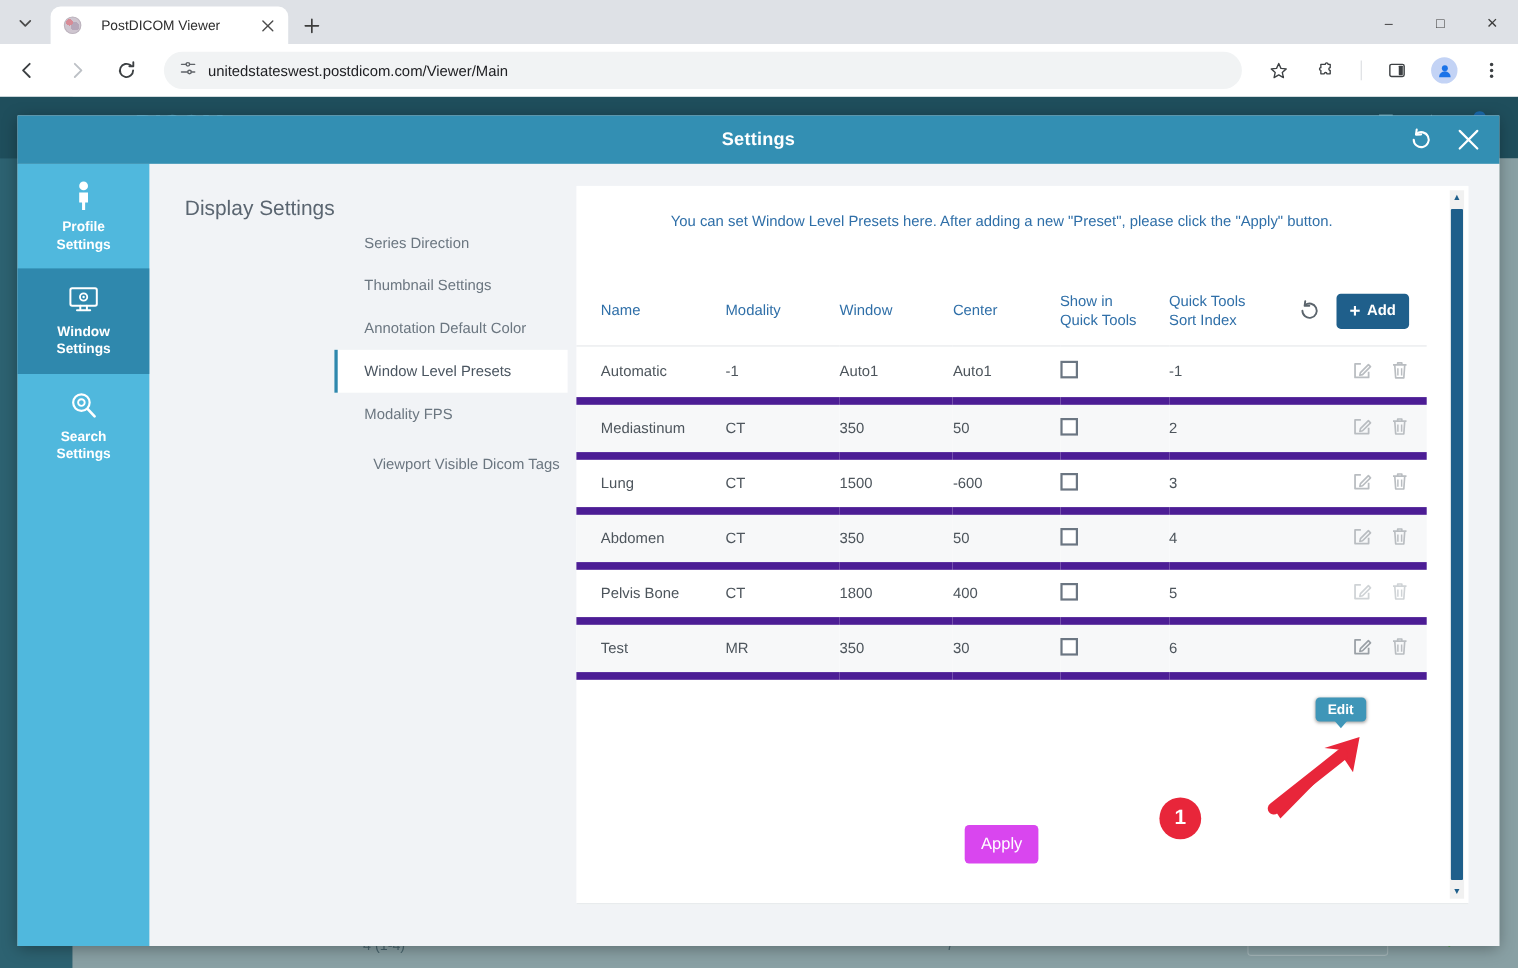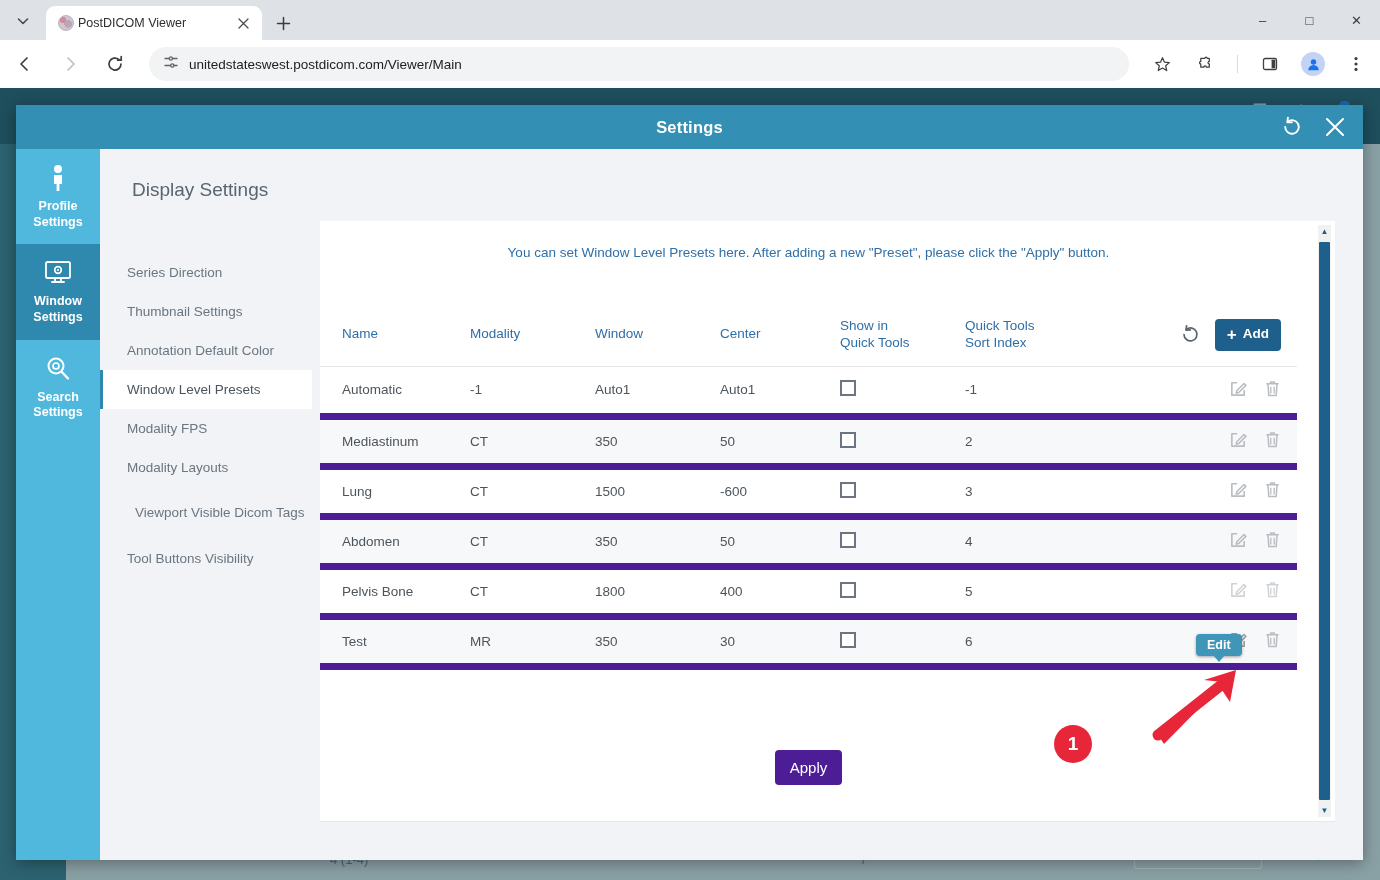--- a/index.html
+++ b/index.html
@@ -19,21 +19,21 @@
     display: flex; align-items: flex-end;
   }
   .tab-listbtn {
     width: 46px; height: 38px; display: flex; align-items: center; justify-content: center;
     color: #4a4a4a;
   }
   .tab-listbtn svg { display:block; }
   .tab {
     width: 216px; height: 34px; background: #ffffff;
     border-radius: 9px 9px 0 0;
-    display: flex; align-items: center; gap: 4px;
+    display: flex; align-items: center; gap: 18px;
     padding: 0 10px 0 12px; position: relative;
   }
   .tab-fav {
     width: 16px; height: 16px; border-radius: 50%;
     background: #c7bfc8;
     background-image:
       radial-gradient(circle at 30% 30%, #d88b96 0 3px, transparent 3px),
       radial-gradient(circle at 65% 55%, #b6a7b9 0 4px, transparent 4px),
       linear-gradient(90deg,#cfc6d0 0 100%);
     flex: 0 0 auto;
@@ -161,33 +161,33 @@
   .modal-title h1 { font-size: 16.5px; font-weight: bold; letter-spacing: .2px; }
   .modal-actions {
     position: absolute; right: 16px; top: 0; height: 44px;
     display: flex; align-items: center; gap: 20px;
   }
   .modal-actions div { color: #fff; display: flex; align-items: center; justify-content: center; }
 
   .modal-body { flex: 1 1 auto; display: flex; min-height: 0; }
 
   .vrail {
-    width: 84px; background: #50b8dd; flex: 0 0 auto;
+    width: 120px; background: #50b8dd; flex: 0 0 auto;
     padding-top: 0;
   }
   .vrail-item {
     padding: 14px 6px 14px; text-align: center; color: #ffffff;
     font-size: 12.5px; font-weight: bold; line-height: 1.25;
   }
   .vrail-item.active { background: #2f88ad; }
   .vrail-ico { height: 30px; display: flex; align-items: center; justify-content: center; margin-bottom: 6px; }
 
   .content {
     flex: 1 1 auto; background: #f1f3f6; position: relative; min-width: 0;
-    display: flex; flex-direction: column;
+    display: flex; flex-direction: row;
   }
   .content-title {
     font-size: 19px; color: #5a6570; padding: 30px 0 0 32px; font-weight: normal;
   }
   .content-main { flex: 1 1 auto; display: flex; min-height: 0; }
 
   .submenu { width: 212px; flex: 0 0 auto; padding-top: 52px; }
   .submenu-item {
     height: 39px; display: flex; align-items: center;
     padding-left: 24px; font-size: 13.5px; color: #6b7680;
@@ -240,21 +240,21 @@
     display: inline-flex; align-items: center; gap: 6px; padding: 0 12px;
     font-size: 13.5px; font-weight: bold;
   }
   .add-btn .plus { font-size: 17px; font-weight: bold; line-height: 1; }
 
   .rowact { display: inline-flex; align-items: center; gap: 16px; justify-content: flex-end; }
   .ic-edit, .ic-del { color: #b9bdc1; display: inline-flex; }
 
   .apply-wrap { position: absolute; left: 0; right: 38px; bottom: 36px; text-align: center; }
   .apply-btn {
-    display: inline-block; background: #4c1d95; color: #fff; font-size: 15px;
+    display: inline-block; background: #d946ef; color: #fff; font-size: 15px;
     padding: 9px 15px; border-radius: 4px;
   }
 
   
   .sb {
     position: absolute; right: 4px; top: 4px; bottom: 4px; width: 13px;
     background: #f1f1f1;
   }
   .sb-arrow { height: 13px; display: flex; align-items: center; justify-content: center;
     color: #1f5f8b; font-size: 8px; }
@@ -473,23 +473,21 @@
         <div class="content-title">Display Settings</div>
 
         <div class="content-main">
 
           <div class="submenu">
             <div class="submenu-item">Series Direction</div>
             <div class="submenu-item">Thumbnail Settings</div>
             <div class="submenu-item">Annotation Default Color</div>
             <div class="submenu-item active">Window Level Presets</div>
             <div class="submenu-item">Modality FPS</div>
-            <div class="submenu-item">Modality Layouts</div>
             <div class="submenu-item" style="height:52px; line-height:1.3; align-items:center;padding-left:32px;">Viewport Visible Dicom Tags</div>
-            <div class="submenu-item">Tool Buttons Visibility</div>
           </div>
 
           <div class="panel">
             <div class="panel-inner">
 
               <div class="hint">You can set Window Level Presets here. After adding a new "Preset", please click the "Apply" button.</div>
 
               <table class="presets">
                 <thead>
                   <tr>

